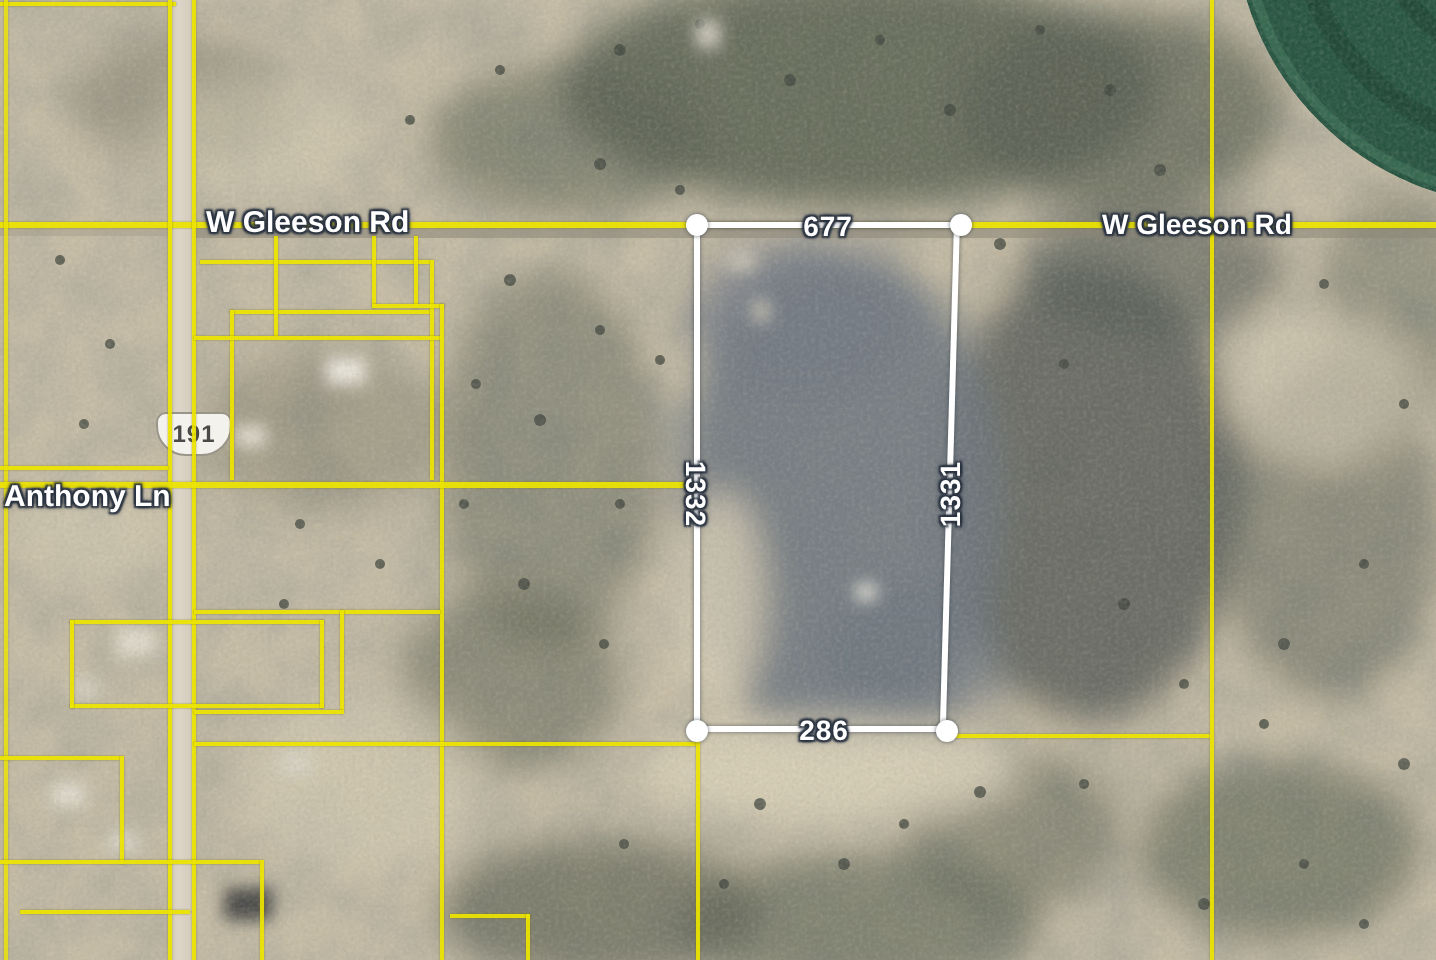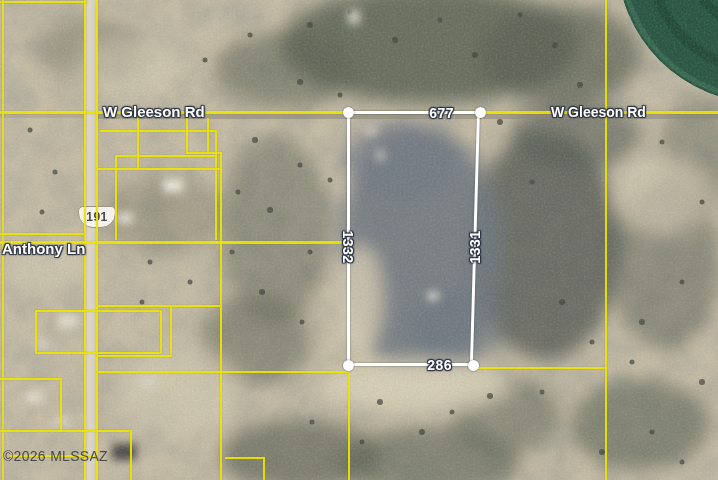--- a/index.html
+++ b/index.html
@@ -22,21 +22,21 @@
   .dot{position:absolute;width:11px;height:11px;border-radius:50%;background:#fff;z-index:3;box-shadow:0 0 2px rgba(40,50,60,.7);}
   
   .lbl{
     position:absolute;z-index:4;color:#fff;font-weight:bold;font-size:15px;line-height:1;
     text-shadow:-1px -1px 1px #2a3340,1px -1px 1px #2a3340,-1px 1px 1px #2a3340,1px 1px 1px #2a3340,0 0 3px #2a3340;
     white-space:nowrap;
   }
   .meas{font-size:14px;letter-spacing:.5px;}
   .rot-l{transform:translate(-50%,-50%) rotate(90deg);}
   .rot-r{transform:translate(-50%,-50%) rotate(-90deg);}
-  .center{text-align:right;}
+  .center{text-align:center;}
   .shield{
     position:absolute;left:78px;top:206px;width:38px;height:22px;z-index:1;
     background:#f4f2ec;border-radius:5px 5px 15px 15px;border:1px solid #9a958a;
     display:flex;align-items:center;justify-content:center;
     font-size:12px;font-weight:bold;color:#4a4a48;letter-spacing:.5px;
   }
   .copyright{
     position:absolute;left:3px;top:448px;z-index:4;
     font-size:14px;color:#3d3d3d;letter-spacing:.3px;opacity:.9;
   }
@@ -234,15 +234,14 @@
 
   <div class="lbl" style="left:103px;top:104px">W Gleeson Rd</div>
   <div class="lbl" style="left:551px;top:105px;font-size:14px">W Gleeson Rd</div>
   <div class="lbl" style="left:2px;top:241px">Anthony Ln</div>
 
   <div class="lbl meas center" style="left:374px;top:106px;width:80px">677</div>
   <div class="lbl meas center" style="left:372px;top:358px;width:80px">286</div>
   <div class="lbl meas rot-l" style="left:348px;top:247px">1332</div>
   <div class="lbl meas rot-r" style="left:475px;top:247px">1331</div>
 
-  <div class="copyright">©2026 MLSSAZ</div>
 
 </div>
 
 </body></html>

